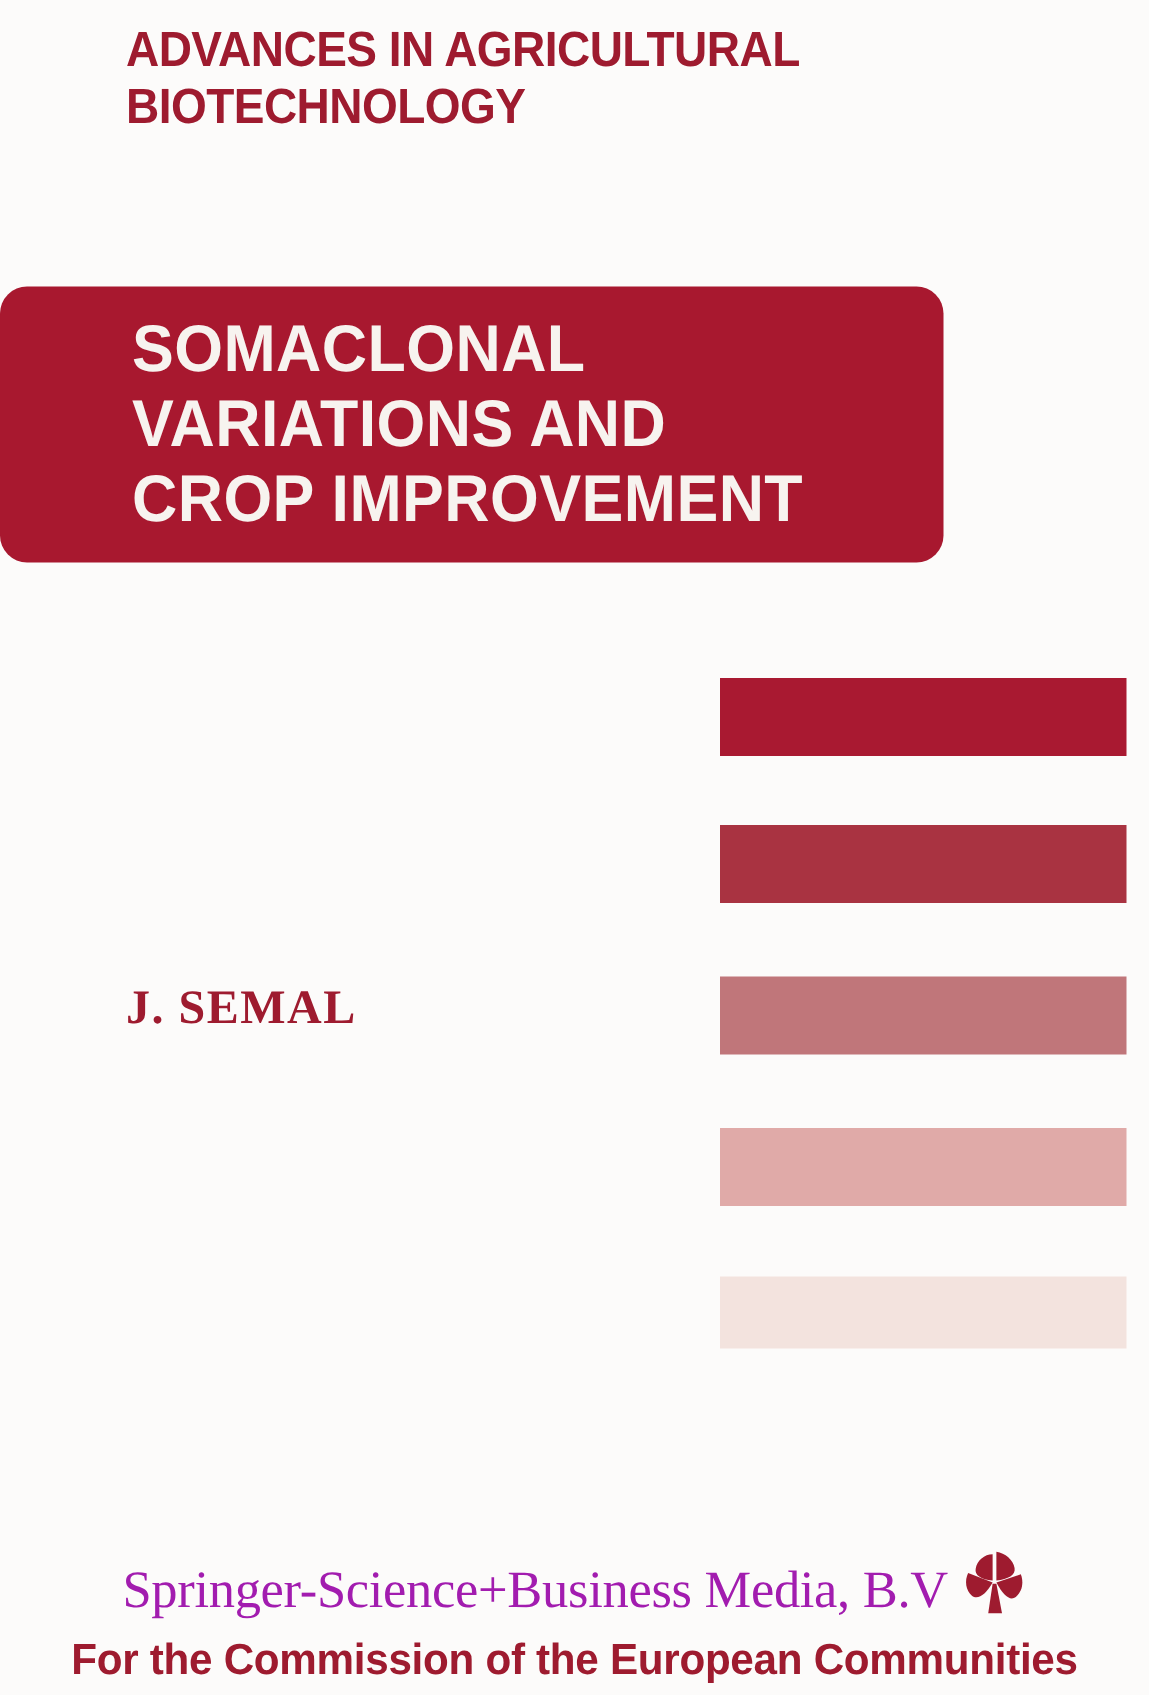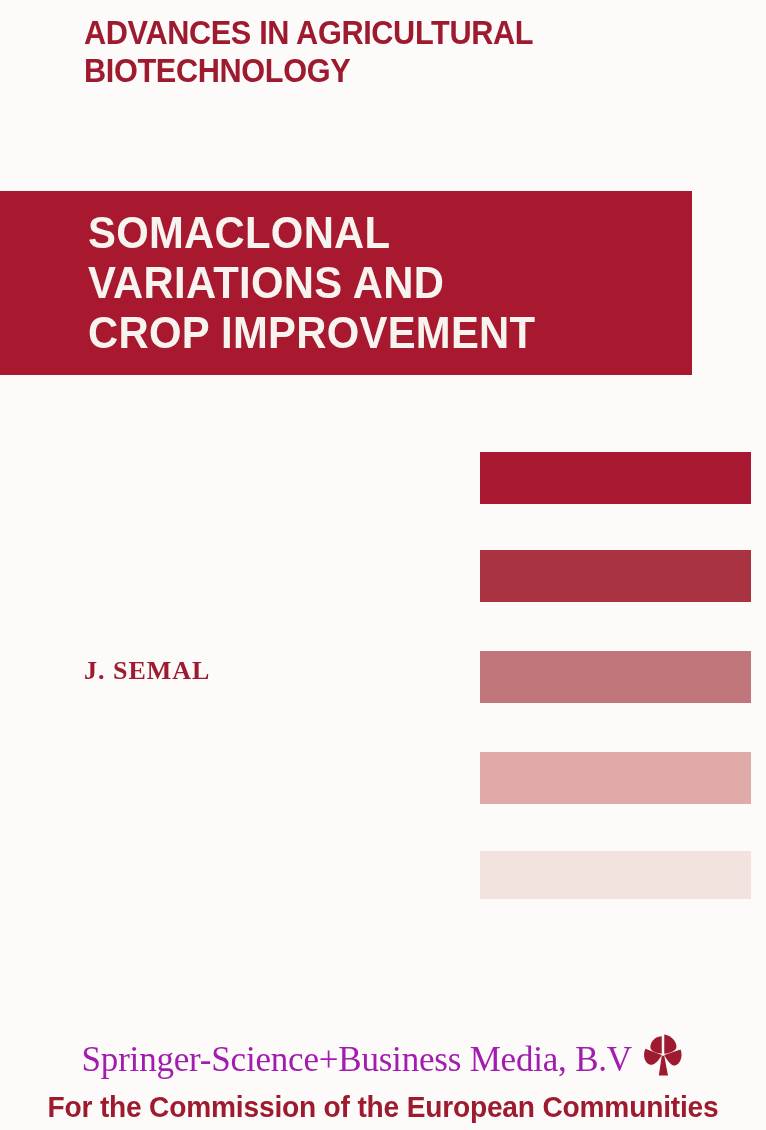--- a/index.html
+++ b/index.html
@@ -33,23 +33,24 @@
     transform: scaleX(0.93);
     transform-origin: left top;
     white-space: pre-line;
   }
 
   
   .title-band {
     position: absolute;
     left: 0;
     top: 191px;
-    width: 692px;
+    width: 629px;
     height: 184px;
     background: #a8182f;
+    border-radius: 18px;
   }
 
   .title-band-inner {
     position: absolute;
     left: 88px;
     top: 17px;
     right: 10px;
   }
 
   .title-line {
@@ -82,21 +83,21 @@
     font-family: "Liberation Serif", serif;
     font-weight: bold;
     font-size: 31px;
     line-height: 34px;
     letter-spacing: 0.4px;
   }
   .editor-name {
     margin-top: 31px;
     font-family: "Liberation Serif", serif;
     font-weight: bold;
-    font-size: 26px;
+    font-size: 32px;
     line-height: 36px;
     letter-spacing: 1px;
   }
 
   
   .publisher-block {
     position: absolute;
     left: 0;
     top: 1032px;
     width: 766px;

